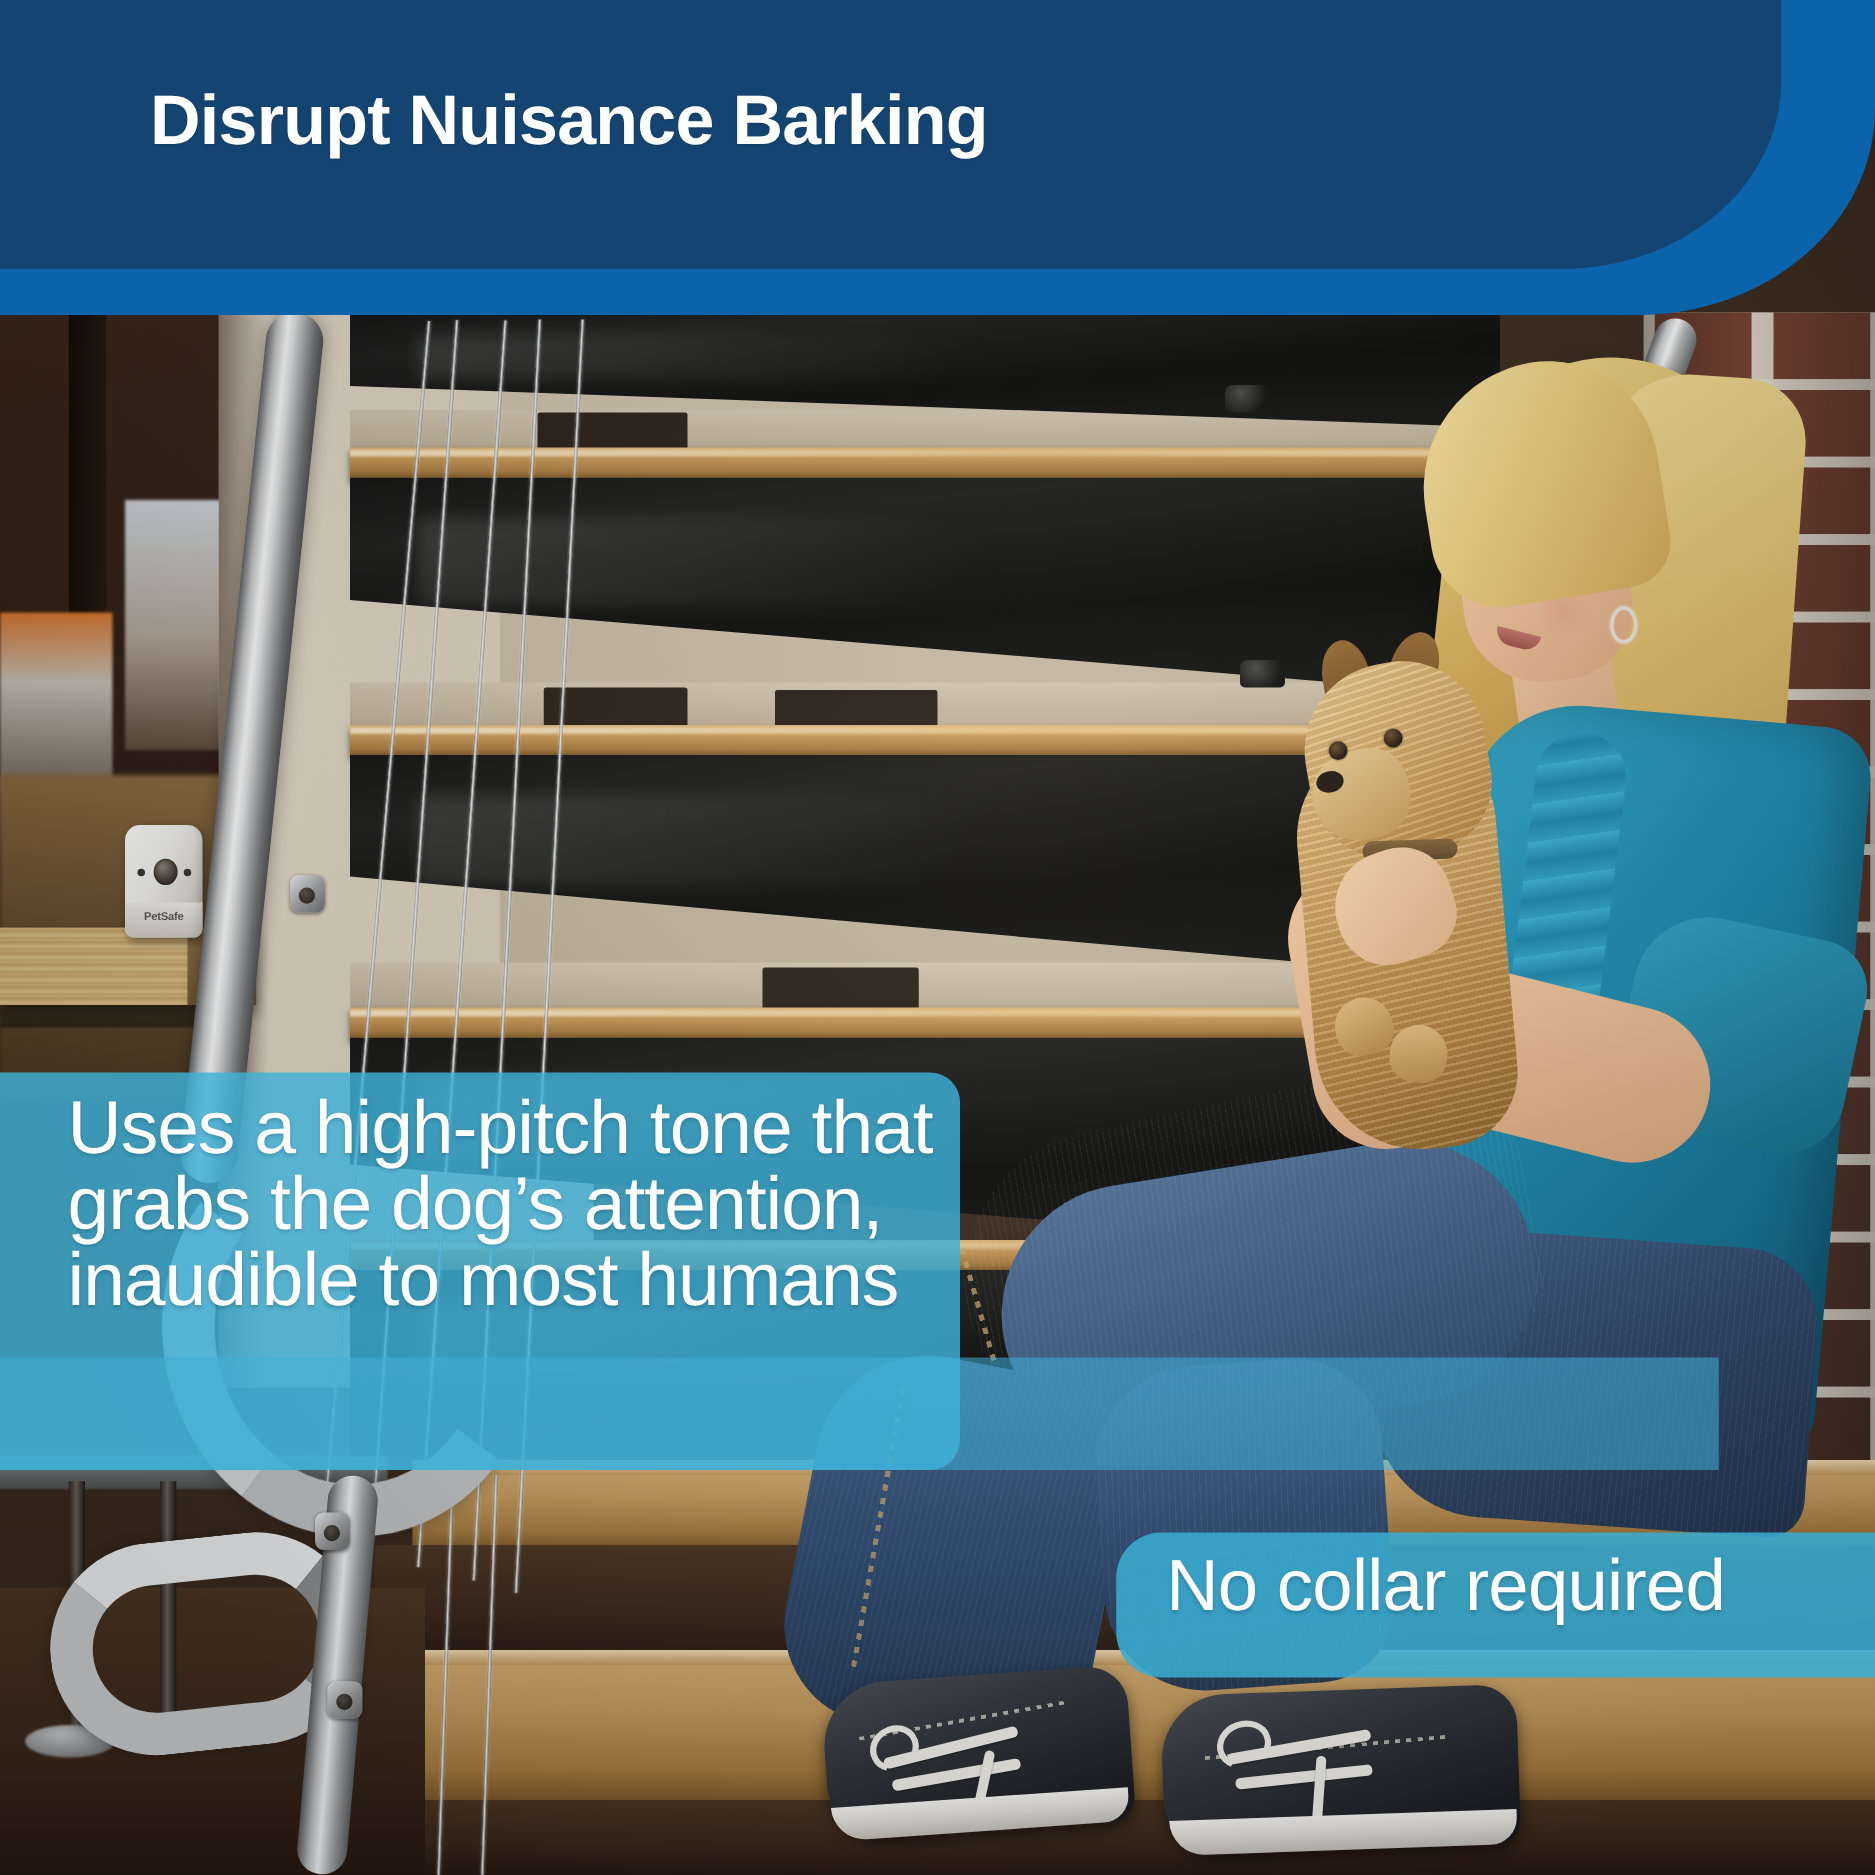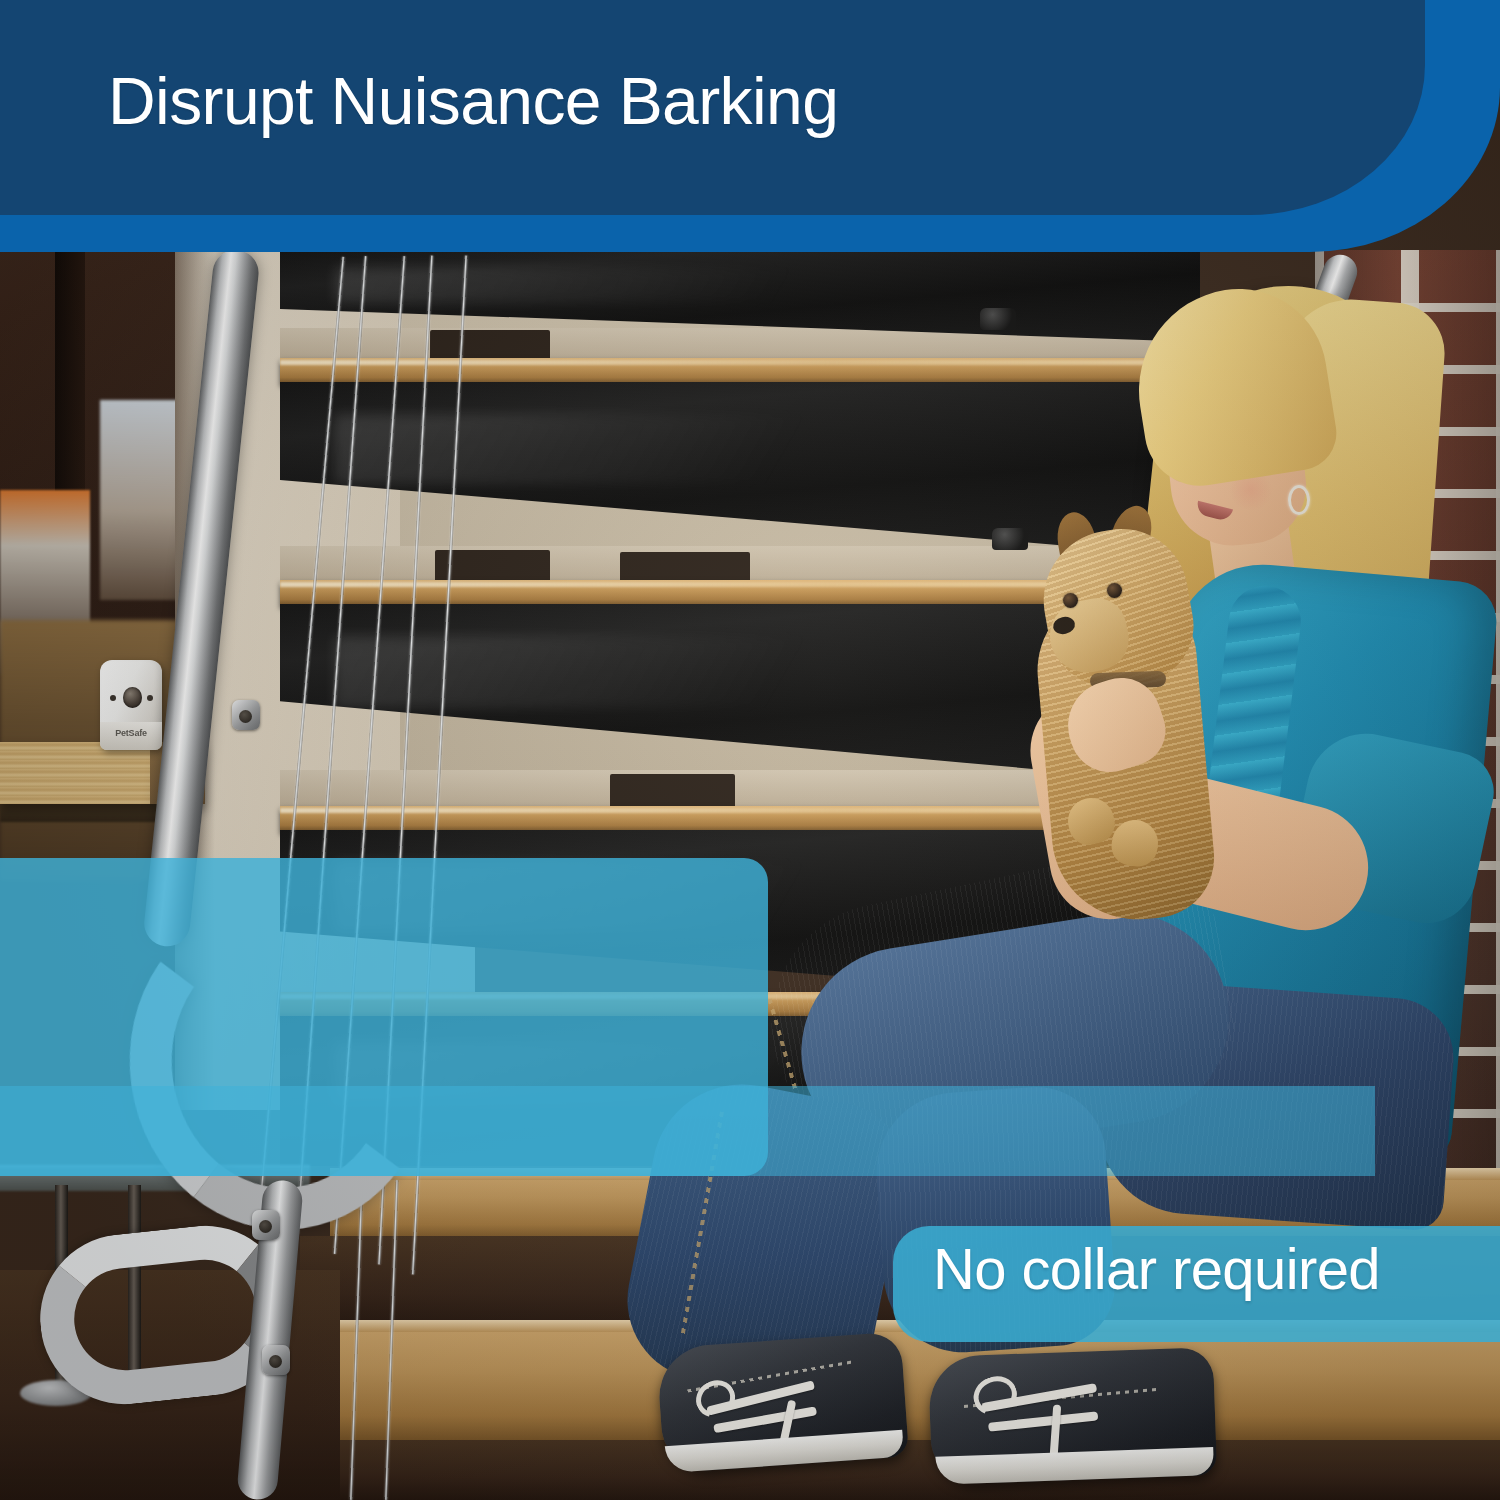--- a/index.html
+++ b/index.html
@@ -457,24 +457,24 @@
     border-bottom-right-radius:190px 165px;
     z-index:20;
   }
   .banner-dark{
     position:absolute; left:0; top:0; width:1425px; height:215px;
     background:#144572;
     border-bottom-right-radius:175px 150px;
     z-index:21;
   }
   .headline{
-    position:absolute; left:108px; top:66px; z-index:22;
+    position:absolute; left:120px; top:66px; z-index:22;
     color:#ffffff;
-    font-size:66px;
-    font-weight:normal;
+    font-size:56px;
+    font-weight:bold;
     letter-spacing:-0.6px;
     line-height:1.08;
     white-space:nowrap;
     font-family:"Liberation Sans", sans-serif;
     text-shadow:0 1px 2px rgba(0,0,0,.18);
   }
 
   
   .cap-main{
     position:absolute; left:0; top:858px; width:768px; height:318px;
@@ -689,17 +689,18 @@
 
     <div class="photo-grade"></div>
   </div>
 
   <div class="banner-light"></div>
   <div class="banner-dark"></div>
   <div class="headline">Disrupt Nuisance Barking</div>
 
   <div class="cap-main-ext"></div>
   <div class="cap-main"></div>
+  <div class="cap-main-text">Uses a high-pitch tone that grabs the dog’s attention, inaudible to most humans</div>
 
   <div class="cap-second"></div>
   <div class="cap-second-text">No collar required</div>
 
 </div>
 
 </body></html>

